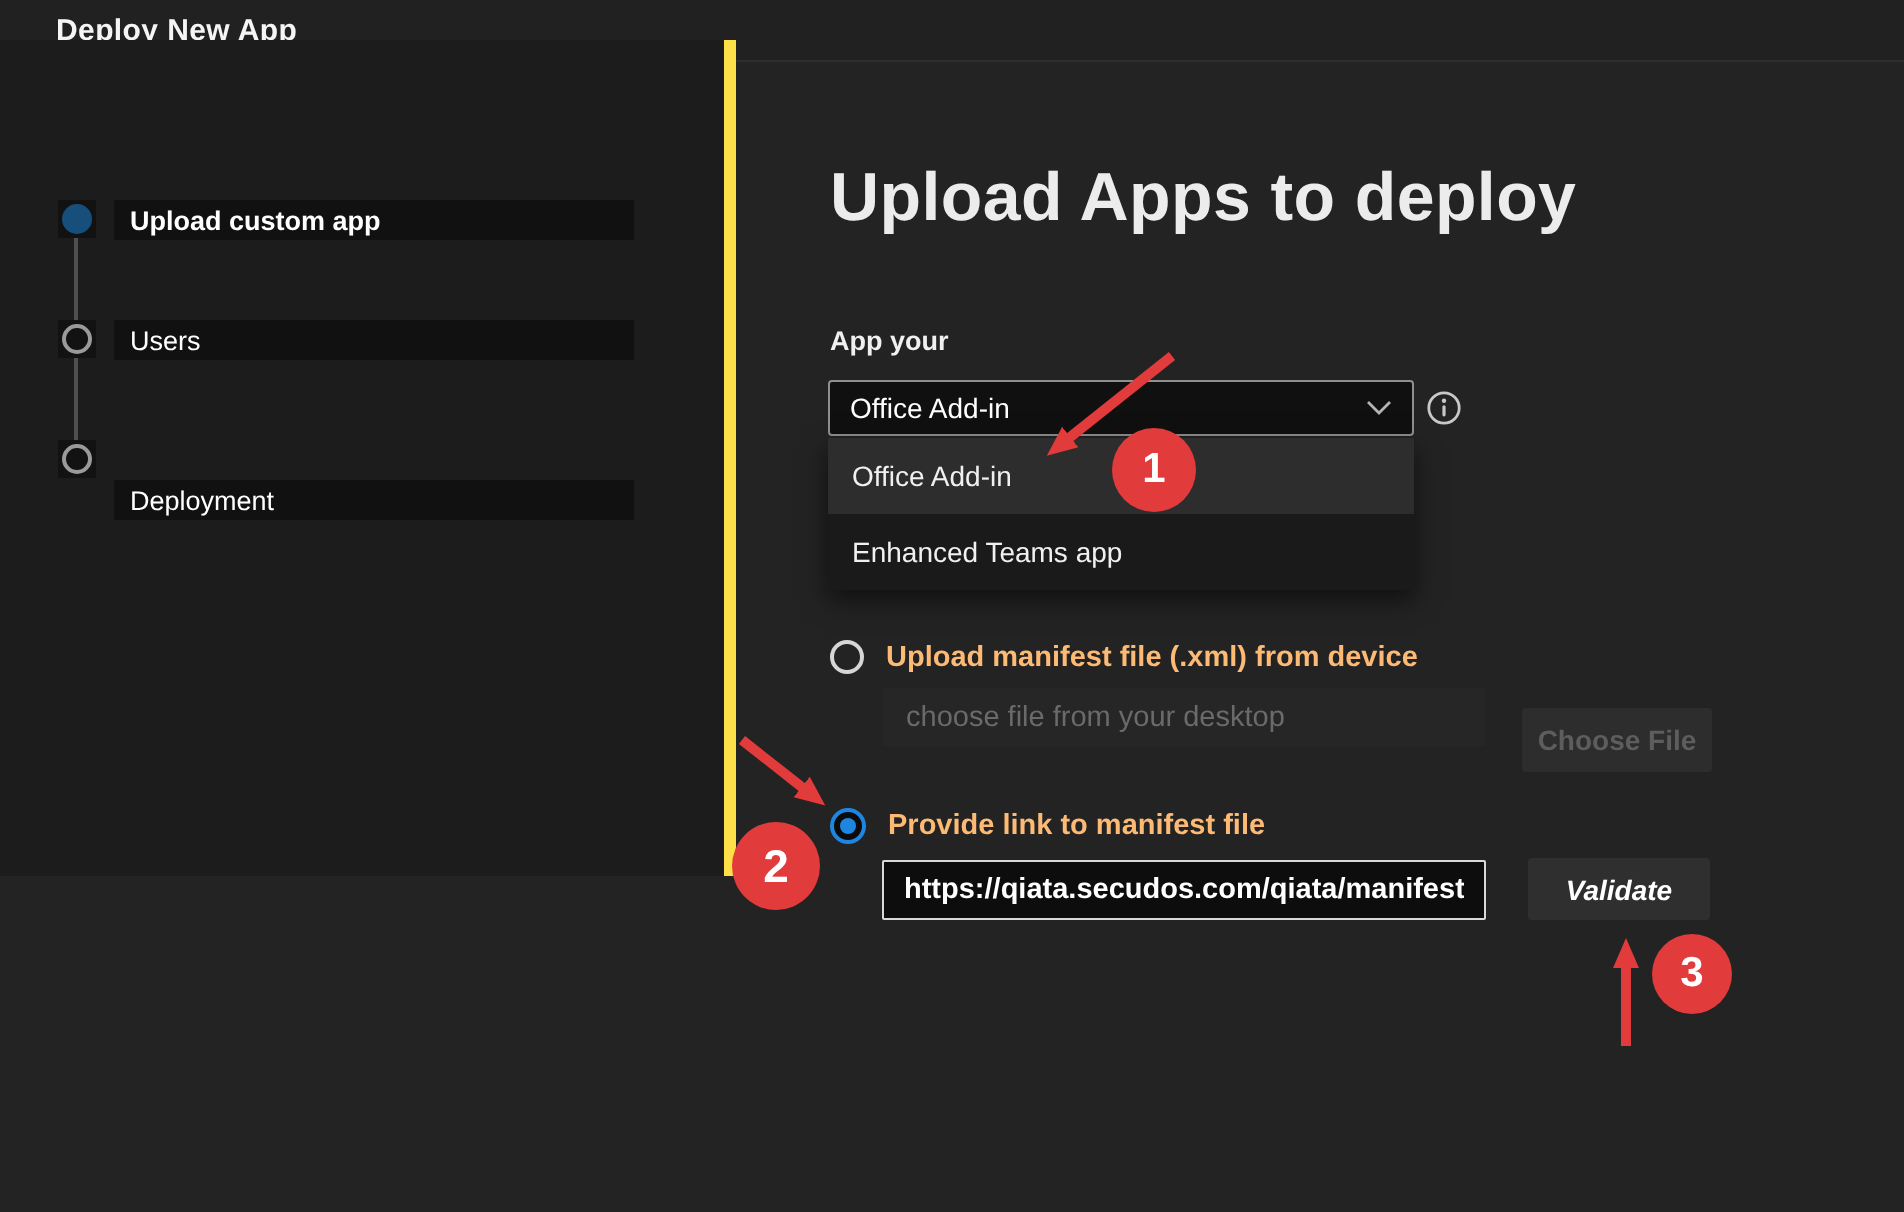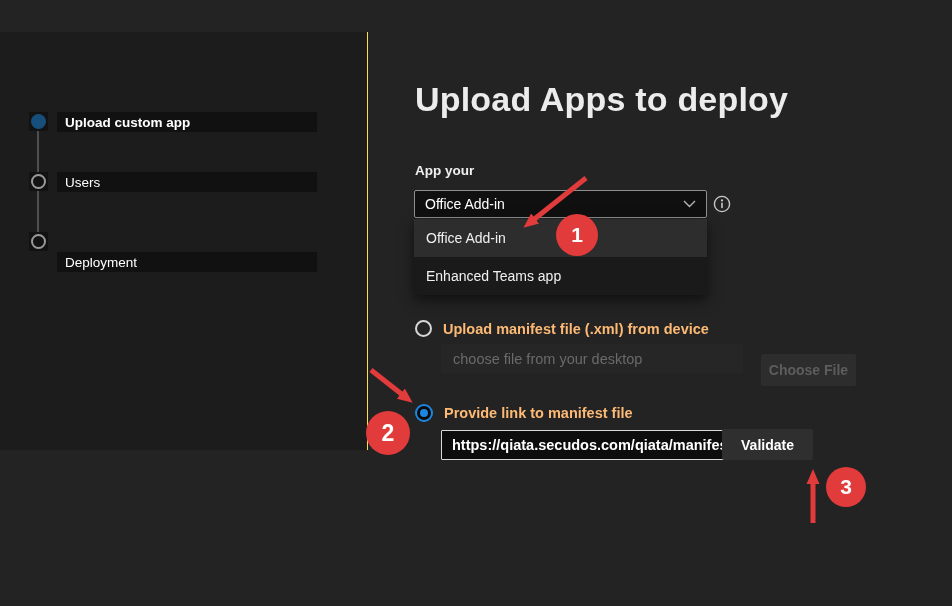--- a/index.html
+++ b/index.html
@@ -12,22 +12,22 @@
   }
   
   .titlebar {
     position:absolute; left:0; top:0; width:952px; height:31px;
     background:#212121; border-bottom:1px solid #2e2e2e;
     display:flex; align-items:center; padding-left:28px;
   }
   .titlebar .title { color:#f5f5f5; font-size:15px; font-weight:bold; letter-spacing:.2px; }
   
   .sidebar {
-    position:absolute; left:0; top:32px; width:368px; height:418px;
-    background:#1c1c1c; border-right:1px solid #fde047;
+    position:absolute; left:0; top:20px; width:368px; height:418px;
+    background:#1c1c1c; border-right:6px solid #fde047;
   }
   .step-line { position:absolute; left:37px; top:90px; width:2px; height:120px; background:#4f4f4f; }
   .step-iconbox { position:absolute; left:29px; width:19px; height:19px; background:#121212; display:flex; align-items:center; justify-content:center; }
   .step-circle { width:15px; height:15px; border-radius:50%; }
   .step-circle.active { background:#174f7c; }
   .step-circle.pending { border:2px solid #9a9a9a; background:transparent; }
   .step-bar {
     position:absolute; left:57px; width:260px; height:20px; background:#111111;
     display:flex; align-items:center; padding-left:8px; color:#ffffff; font-size:13.5px;
   }
@@ -82,41 +82,45 @@
     background:#2d2d2d; color:#5d5d5d; font-weight:bold; font-size:14px;
     border:none; border-radius:2px; font-family:"Liberation Sans", sans-serif;margin-top:12px;
   }
   .url-input {
     position:absolute; left:441px; top:430px; width:302px; height:30px;
     background:#0d0d0d; border:1.5px solid #d9d9d9; outline:none; color:#ffffff;
     font-size:14.5px; font-weight:bold; padding:0 10px; border-radius:1px;
     font-family:"Liberation Sans", sans-serif;
   }
   .btn-validate {
-    position:absolute; left:722px; top:429px; width:91px; height:31px;
+    position:absolute; left:764px; top:429px; width:91px; height:31px;
     background:#2f2f2f; color:#ffffff; font-weight:bold; font-size:14px;
     border:none; border-radius:2px; cursor:pointer;
     font-family:"Liberation Sans", sans-serif;
+    font-style:italic;
   }
   
   .anno-svg { position:absolute; left:0; top:0; width:952px; height:606px; pointer-events:none; }
   .badge {
     position:absolute; border-radius:50%; background:#e23b3b; color:#ffffff;
     display:flex; align-items:center; justify-content:center;
     font-weight:bold; font-size:21px; pointer-events:none;
   }
   .badge.b1 { left:556px; top:214px; width:42px; height:42px; }
   .badge.b2 { left:366px; top:411px; width:44px; height:44px; font-size:23px; }
   .badge.b3 { left:826px; top:467px; width:40px; height:40px; }
 </style>
 </head>
 <body>
 
 <div id="app">
 
+  <div class="titlebar">
+    <span class="title">Deploy New App</span>
+  </div>
 
   <div class="sidebar">
     <div class="step-line"></div>
 
     <div class="step-iconbox" style="top:80px;">
       <div class="step-circle active"></div>
     </div>
     <div class="step-bar active" style="top:80px;">
       <span>Upload custom app</span>
     </div>

